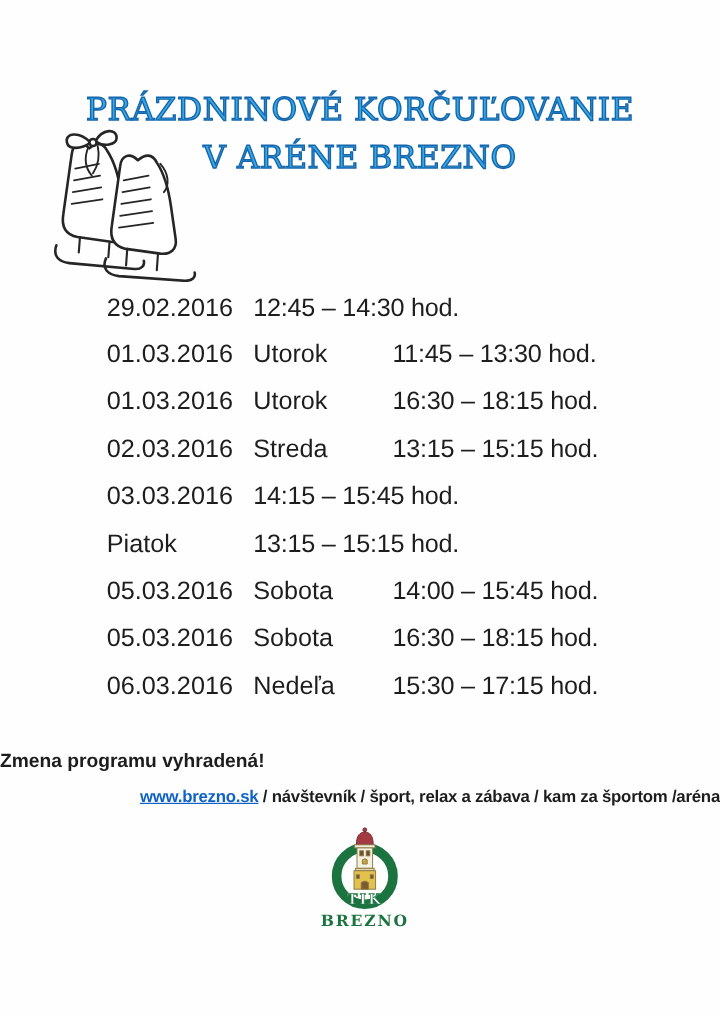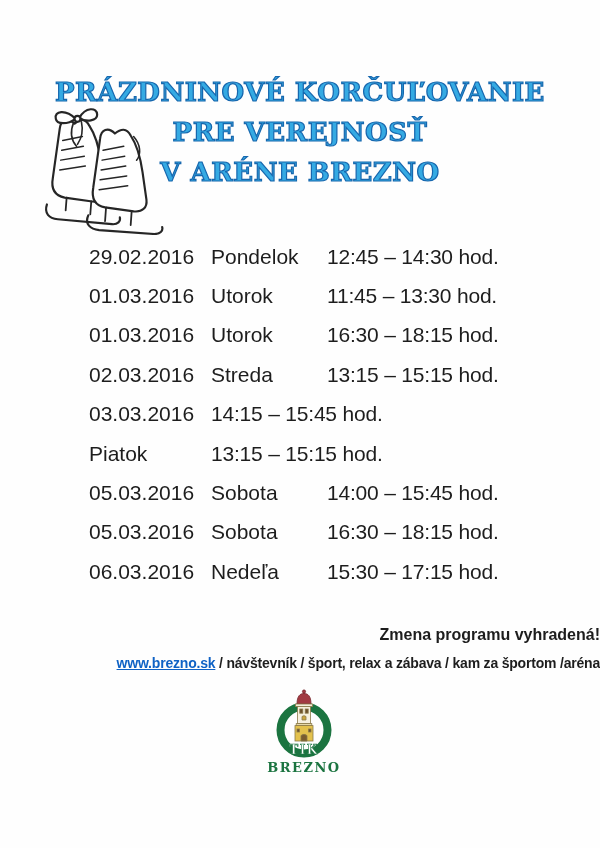--- a/index.html
+++ b/index.html
@@ -3,34 +3,34 @@
 <meta charset="utf-8">
 <style>
   html,body{margin:0;padding:0;background:#ffffff;}
   .page{
     position:relative;width:600px;height:848px;background:#fefefe;overflow:hidden;
     font-family:"Liberation Sans",sans-serif;color:#1e1e1e;
   }
   
   .title{position:absolute;top:72px;left:0;width:100%;text-align:center;}
   .title-line{
-    font-family:"DejaVu Serif",serif;font-weight:700;font-size:26px;line-height:40px;
+    font-family:"DejaVu Serif",serif;font-weight:400;font-size:26px;line-height:40px;
     color:#35aae3;-webkit-text-stroke:1.2px #1767ae;letter-spacing:0.5px;white-space:nowrap;
   }
   
   .skates{position:absolute;left:40px;top:103px;width:138px;height:132px;}
   
   .schedule{position:absolute;top:237px;left:89px;right:40px;}
   .srow{
     display:grid;grid-template-columns:122px 116px auto;align-items:center;
     height:39.4px;font-weight:400;font-size:21px;color:#1d1d1d;white-space:nowrap;
   }
   .srow .time{letter-spacing:-0.2px;}
   
-  .notice{position:absolute;top:626px;left:0;width:100%;text-align:right;
+  .notice{position:absolute;top:626px;left:0;width:100%;text-align:left;
     font-weight:700;font-size:16px;color:#1d1d1d;}
   .linkline{position:absolute;top:655px;left:0;width:100%;text-align:right;
     font-weight:700;font-size:14px;letter-spacing:-0.2px;color:#1d1d1d;white-space:nowrap;}
   .linkline a{color:#0f62c5;text-decoration:underline;cursor:pointer;}
   
   .logo{position:absolute;top:689px;left:50%;margin-left:-41px;width:90px;height:106px;}
   .logo svg{display:block;width:90px;height:106px;}
   .logo text{font-family:"DejaVu Serif",serif;font-weight:700;}
 </style>
 </head>
@@ -61,28 +61,26 @@
       </g>
       <path d="M95,34 C102,42 103,52 98,58" fill="none" stroke-width="1.6"></path>
 
       <path d="M49,114 C45,123 51,128 60,129 L116,133 C122,133 125,130 124,126" fill="none"></path>
       <path d="M67,106 L66,120 M93,110 L92,124" fill="none" stroke-width="1.8"></path>
     </g>
   </svg>
 
   <div class="title">
     <div class="title-line">PRÁZDNINOVÉ KORČUĽOVANIE</div>
-    <div class="title-line">PRE VEREJNOSŤ</div>
     <div class="title-line">V ARÉNE BREZNO</div>
   </div>
 
   <div class="schedule">
     <div class="srow">
       <span class="date">29.02.2016</span>
-      <span class="day">Pondelok</span>
       <span class="time">12:45 – 14:30 hod.</span>
     </div>
     <div class="srow">
       <span class="date">01.03.2016</span>
       <span class="day">Utorok</span>
       <span class="time">11:45 – 13:30 hod.</span>
     </div>
     <div class="srow">
       <span class="date">01.03.2016</span>
       <span class="day">Utorok</span>

